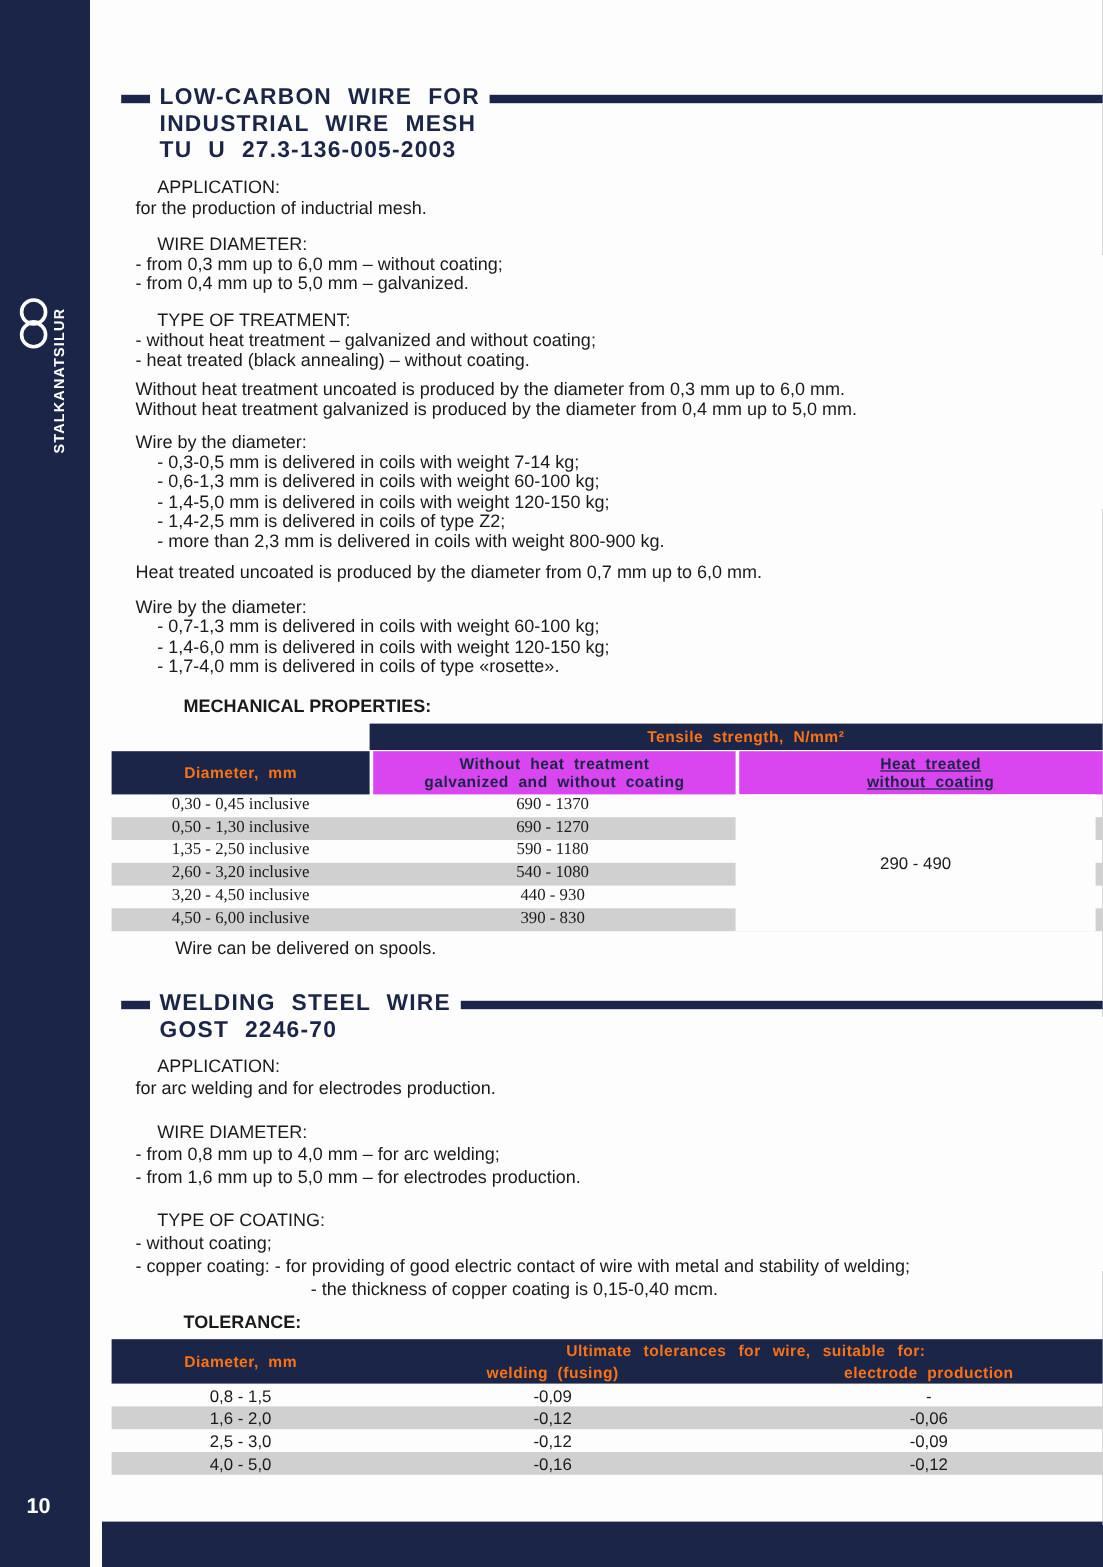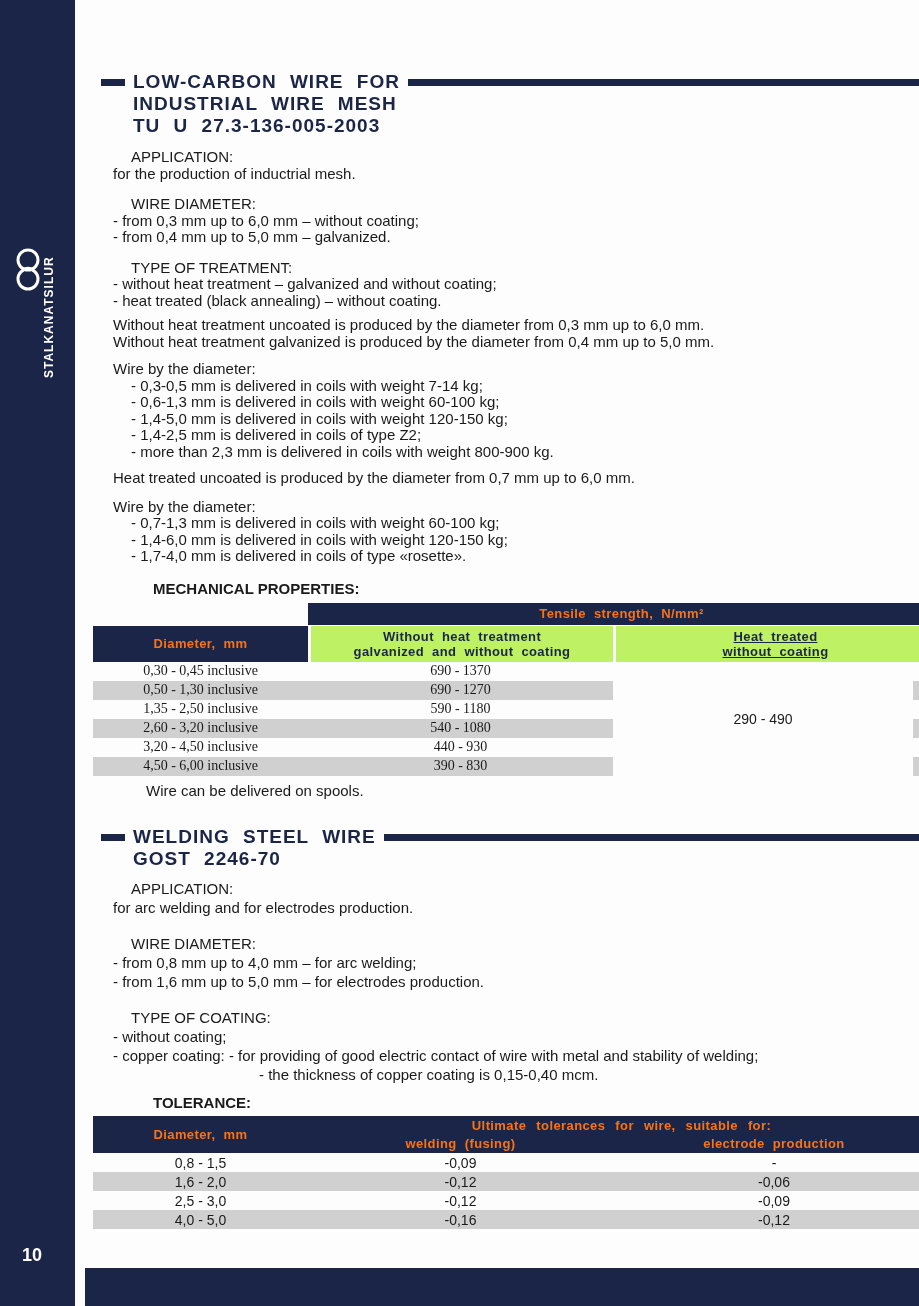--- a/index.html
+++ b/index.html
@@ -44,21 +44,21 @@
   .spools { padding-left:45px; }
 
   .mt7{margin-top:7px}.mt8{margin-top:8px}.mt9{margin-top:9px}.mt10{margin-top:10px}
   .mt11{margin-top:11px}.mt12{margin-top:12px}.mt14{margin-top:14px}.mt15{margin-top:15px}
   .mt17{margin-top:17px}.mt27{margin-top:27px}
   .mb4{margin-bottom:4px}.mb5{margin-bottom:5px}
 
   
   .table { margin-left:-8px; width:842px; font-size:14px; }
   .navy-bg { background:#1b2547; color:#f97316; }
-  .gray-bg { background:#bef264; color:#1b2547; }
+  .gray-bg { background:#d946ef; color:#1b2547; }
   .th-font { font-weight:bold; font-size:13px; letter-spacing:.4px; word-spacing:4px; }
 
   .t1-h1 { display:flex; height:22px; }
   .t1-h1-left { width:215px; }
   .t1-h1-right { width:627px; display:flex; align-items:center; justify-content:center; }
   .t1-h2 { display:flex; height:36px; margin-top:1px; }
   .t1-h2-c1 { width:215px; display:flex; align-items:center; justify-content:center; }
   .t1-h2-c2 { width:302px; margin-left:3px; display:flex; flex-direction:column; align-items:center; justify-content:center; line-height:15px; }
   .t1-h2-c3 { width:319px; margin-left:3px; display:flex; flex-direction:column; align-items:center; justify-content:center; line-height:15px;text-decoration:underline; }
 

